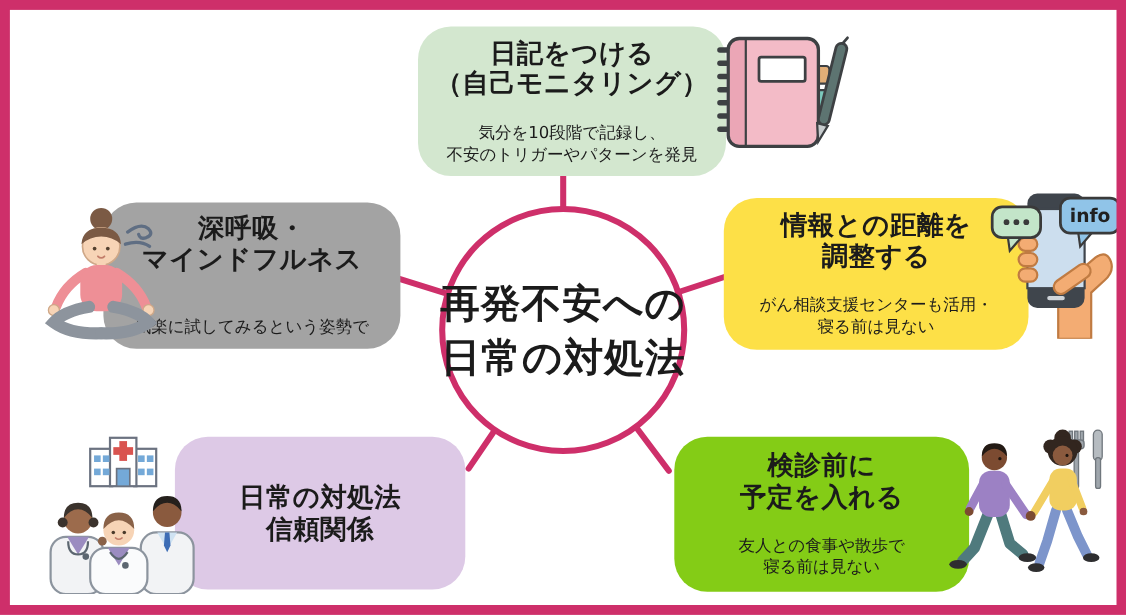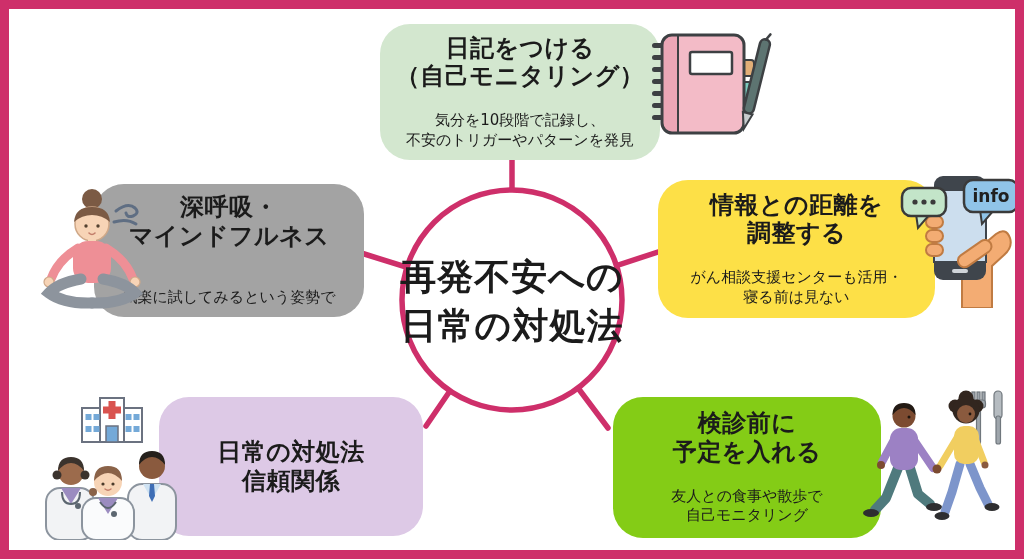--- a/index.html
+++ b/index.html
@@ -70,21 +70,21 @@
 
   <div class="node bg-purple" style="left:159px;top:397px;width:264px;height:139px;">
     <div class="node-title">日常の対処法
 信頼関係</div>
   </div>
 
   <div class="node bg-yellow" style="left:613px;top:397px;width:268px;height:141px;">
     <div class="node-title">検診前に
 予定を入れる</div>
     <div class="node-sub">友人との食事や散歩で
-自己モニタリング</div>
+寝る前は見ない</div>
   </div>
 
   <svg class="illo" style="left:648px;top:30px;" width="128" height="118" viewBox="0 0 128 118">
     <g>
       <g fill="#3d4043">
         <rect x="4" y="13" width="16" height="5" rx="2.5"></rect>
           <rect x="4" y="25" width="16" height="5" rx="2.5"></rect>
         <rect x="4" y="37" width="16" height="5" rx="2.5"></rect>
           <rect x="4" y="49" width="16" height="5" rx="2.5"></rect>
         <rect x="4" y="61" width="16" height="5" rx="2.5"></rect>

